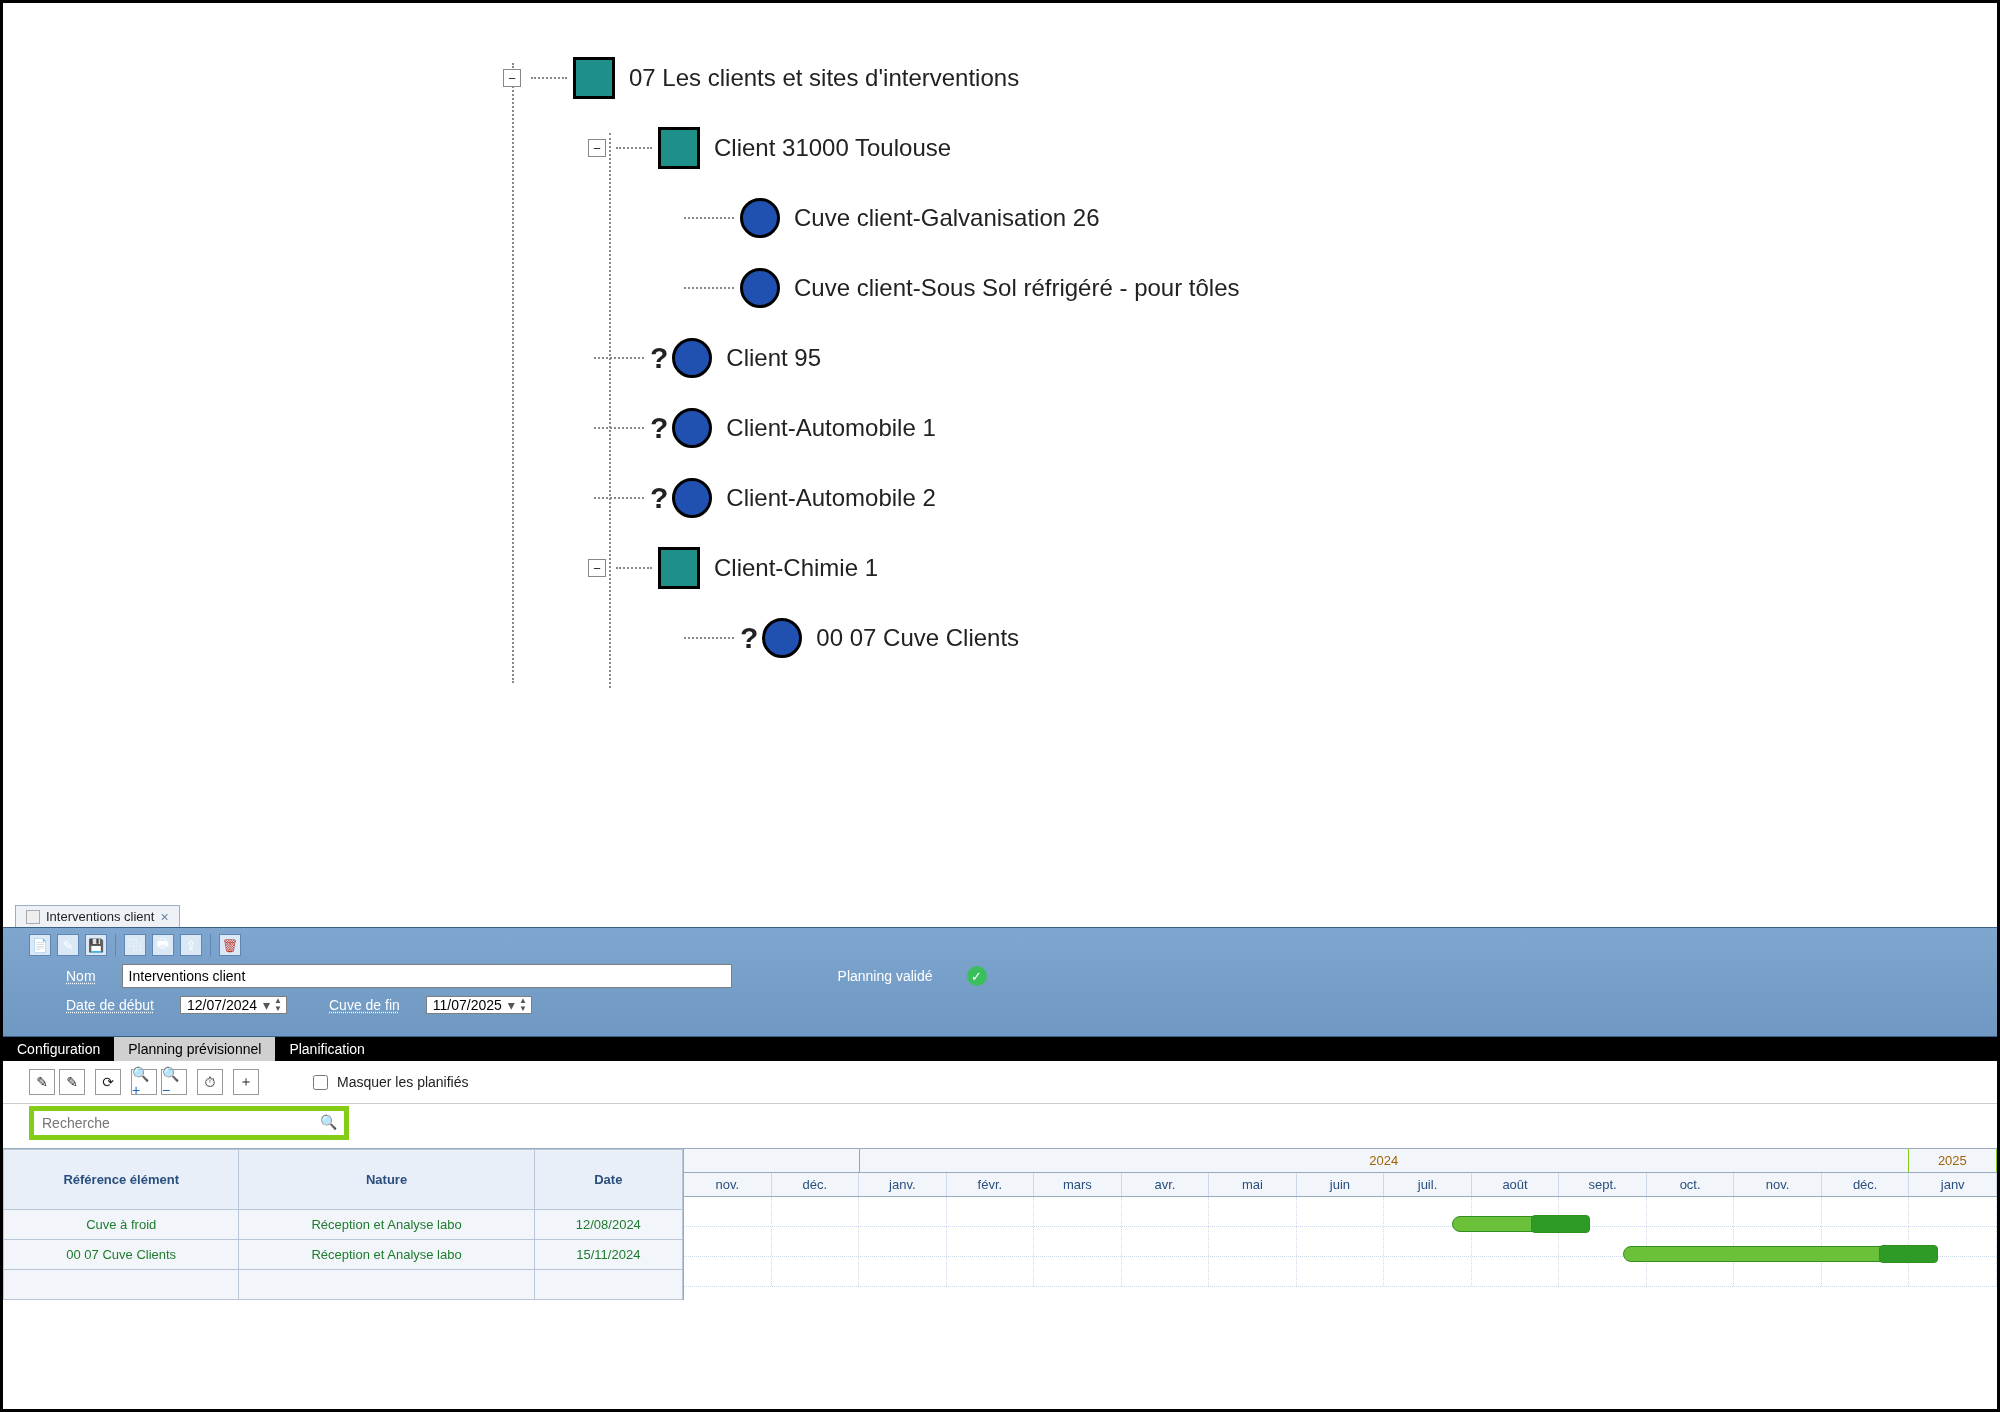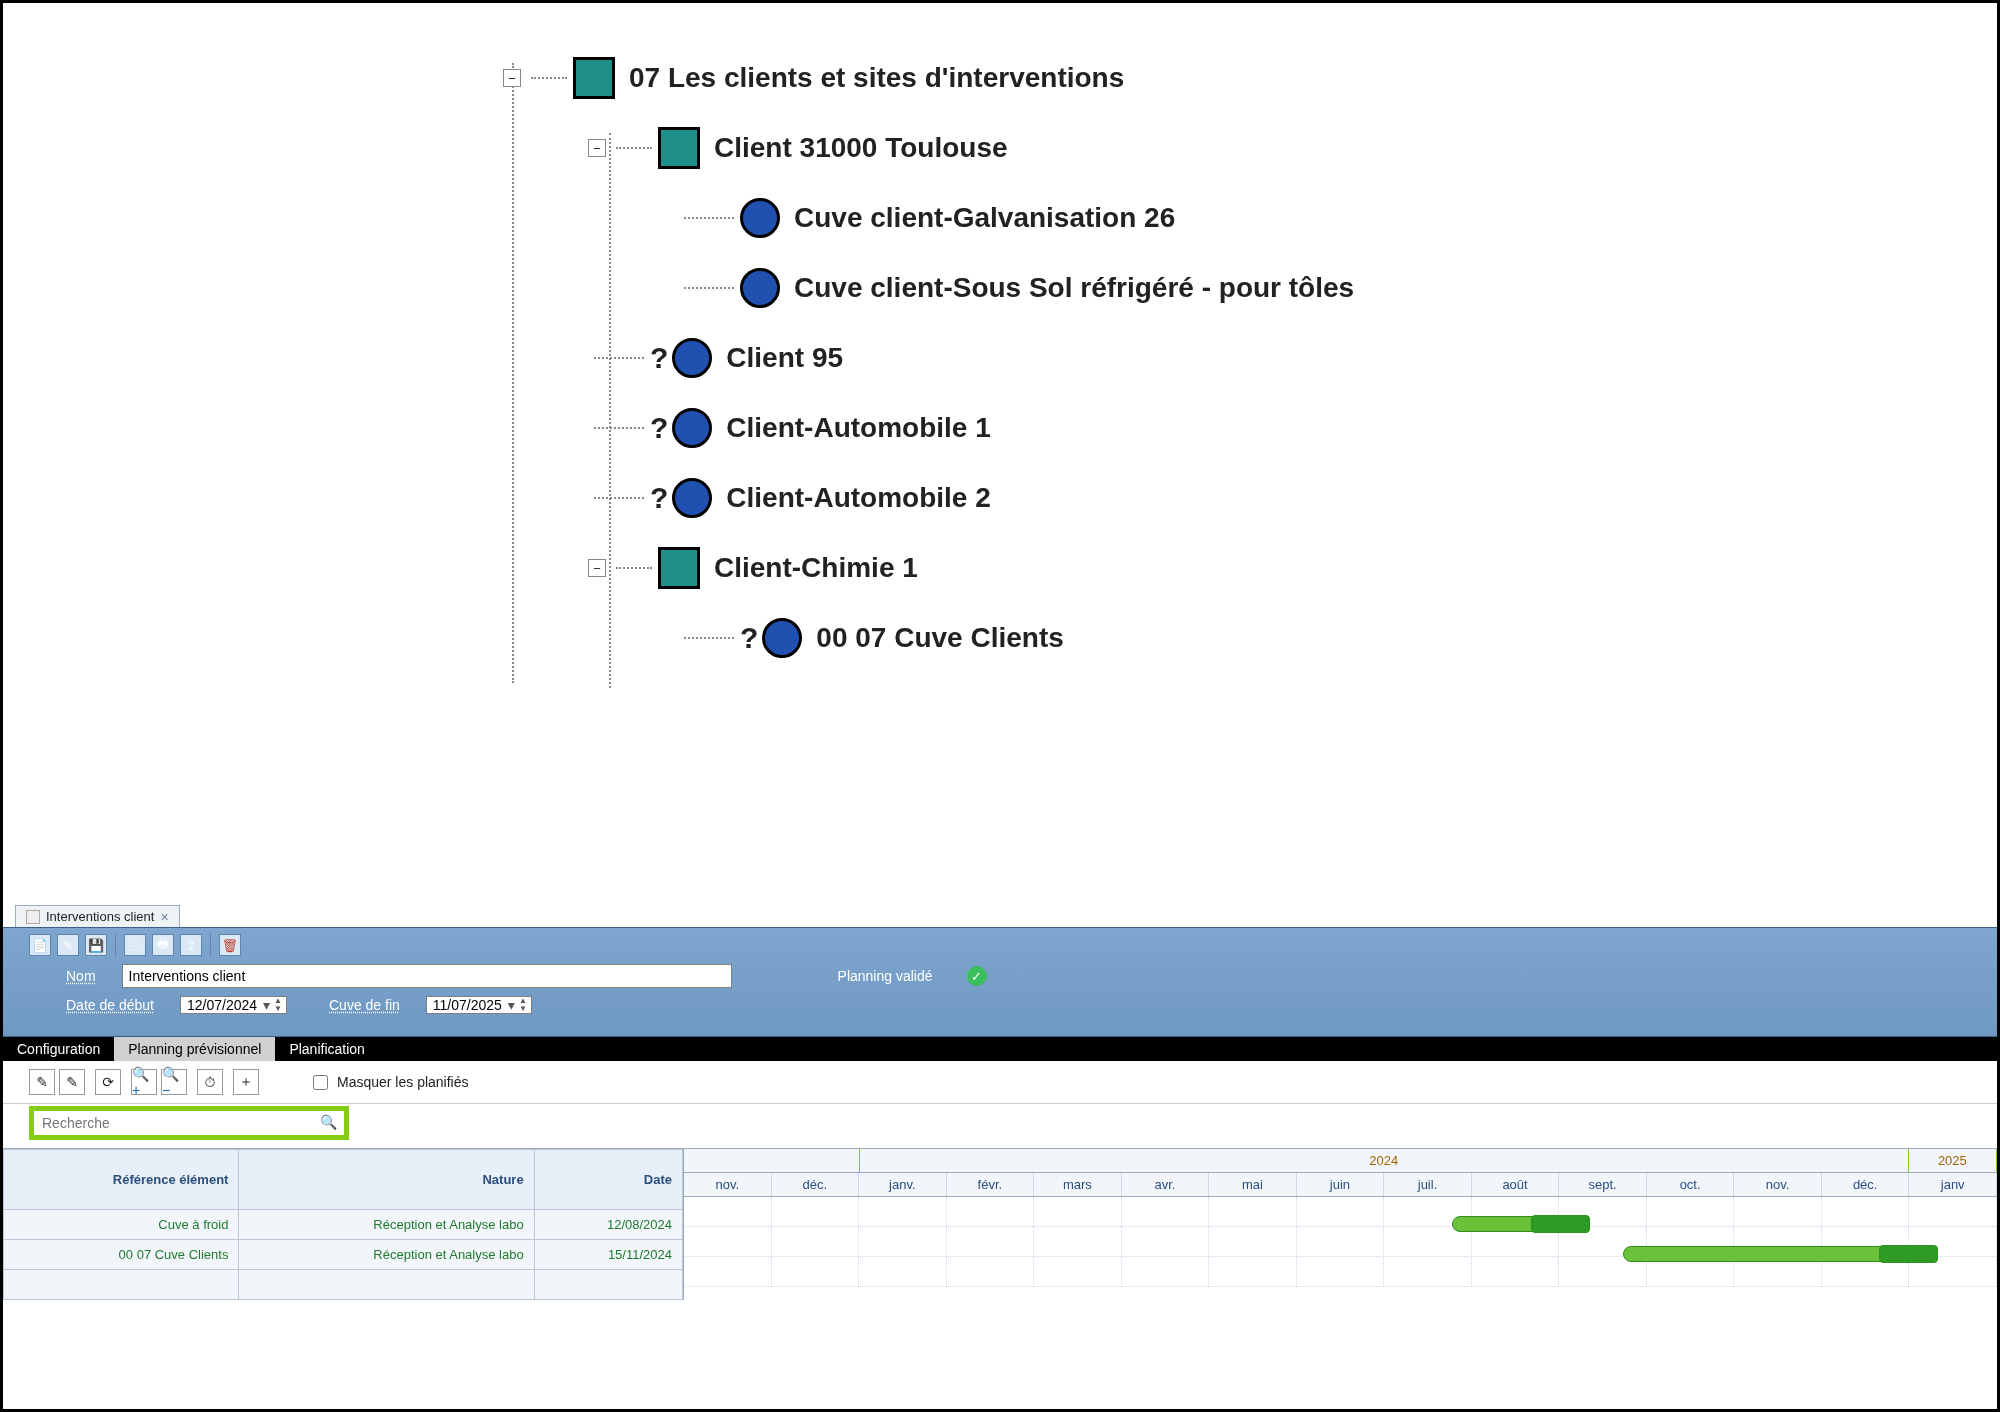--- a/index.html
+++ b/index.html
@@ -8,21 +8,21 @@
   .frame { width:2000px; height:1412px; border:3px solid #000; position:relative; overflow:hidden; }
 
   
   .tree-pane { position:absolute; left:500px; top:40px; }
   .node { display:flex; align-items:center; height:70px; position:relative; }
   .toggle { width:18px; height:18px; border:1px solid #888; background:#fff; display:flex; align-items:center; justify-content:center; font-size:13px; line-height:1; cursor:pointer; margin-right:4px; }
   .dots { width:36px; border-top:2px dotted #888; margin:0 6px; }
   .sq { width:42px; height:42px; background:#1f8f89; border:3px solid #000; margin-right:14px; }
   .circ { width:40px; height:40px; border-radius:50%; background:#2050b0; border:3px solid #000; margin-right:14px; }
   .qmark { font-size:30px; font-weight:bold; margin-right:4px; }
-  .lbl { font-size:28px; font-family:"Segoe UI", sans-serif;font-weight:bold; }
+  .lbl { font-size:24px; font-family:"Segoe UI", sans-serif; }
   .indent-1 { margin-left:85px; }
   .indent-2 { margin-left:175px; }
   
   .vline { position:absolute; border-left:2px dotted #888; }
 
   
   .bottom { position:absolute; left:0; right:0; bottom:0; height:510px; display:flex; flex-direction:column; }
 
   .tabstrip { height:28px; background:#fff; padding-left:12px; display:flex; align-items:flex-end; }
   .doctab { background:#eef2f7; border:1px solid #9aaec7; border-bottom:none; padding:3px 10px; font-size:13px; display:flex; align-items:center; gap:6px; }
@@ -57,21 +57,21 @@
   .zin{color:#1565c0;} .zout{color:#1565c0;}
 
   .search-row { padding:2px 26px 8px 26px; }
   .searchbox { width:320px; border:5px solid #84cc16; padding:3px 28px 3px 6px; font-size:14px; position:relative; display:inline-block; }
   .searchbox input { border:none; outline:none; width:260px; font-size:14px; }
   .searchbox .mag { position:absolute; right:6px; top:3px; color:#1565c0; }
 
   .gantt { display:flex; font-size:13px; border-top:1px solid #9ab; }
   .left { width:680px; }
   .left table { border-collapse:collapse; width:100%; }
-  .left th, .left td { border:1px solid #b8c6d8; padding:5px 10px; background:#f2f6fb; color:#2a4e7d; text-align:right; height:30px; }
+  .left th, .left td { border:1px solid #b8c6d8; padding:5px 10px; background:#f2f6fb; color:#2a4e7d; text-align:center; height:30px; }
   .left th { background:#e8eff8; }
   .left td.green { color:#1f7a2e; }
   .right { flex:1; overflow:hidden; border-left:1px solid #9ab; position:relative; }
   .hdr { display:flex; border-bottom:1px solid #9ab; background:#f2f6fb; }
   .hdr .cell { flex:1; border-right:1px solid #cdd9e8; text-align:center; font-size:13px; padding:4px 0; color:#2a4e7d; }
   .yearrow { display:flex; border-bottom:1px solid #9ab; background:#f2f6fb; }
   .yearrow .ycell { border-right:1px solid #84cc16; text-align:center; font-size:13px; padding:4px 0; color:#a16207; }
   .grow { display:flex; height:30px; border-bottom:1px dotted #cdd9e8; position:relative; }
   .grow .cell { flex:1; border-right:1px dotted #cdd9e8; }
   .bar { position:absolute; height:16px; border-radius:8px; top:7px; background:#6bc23a; border:1px solid #2f8f1f; }

